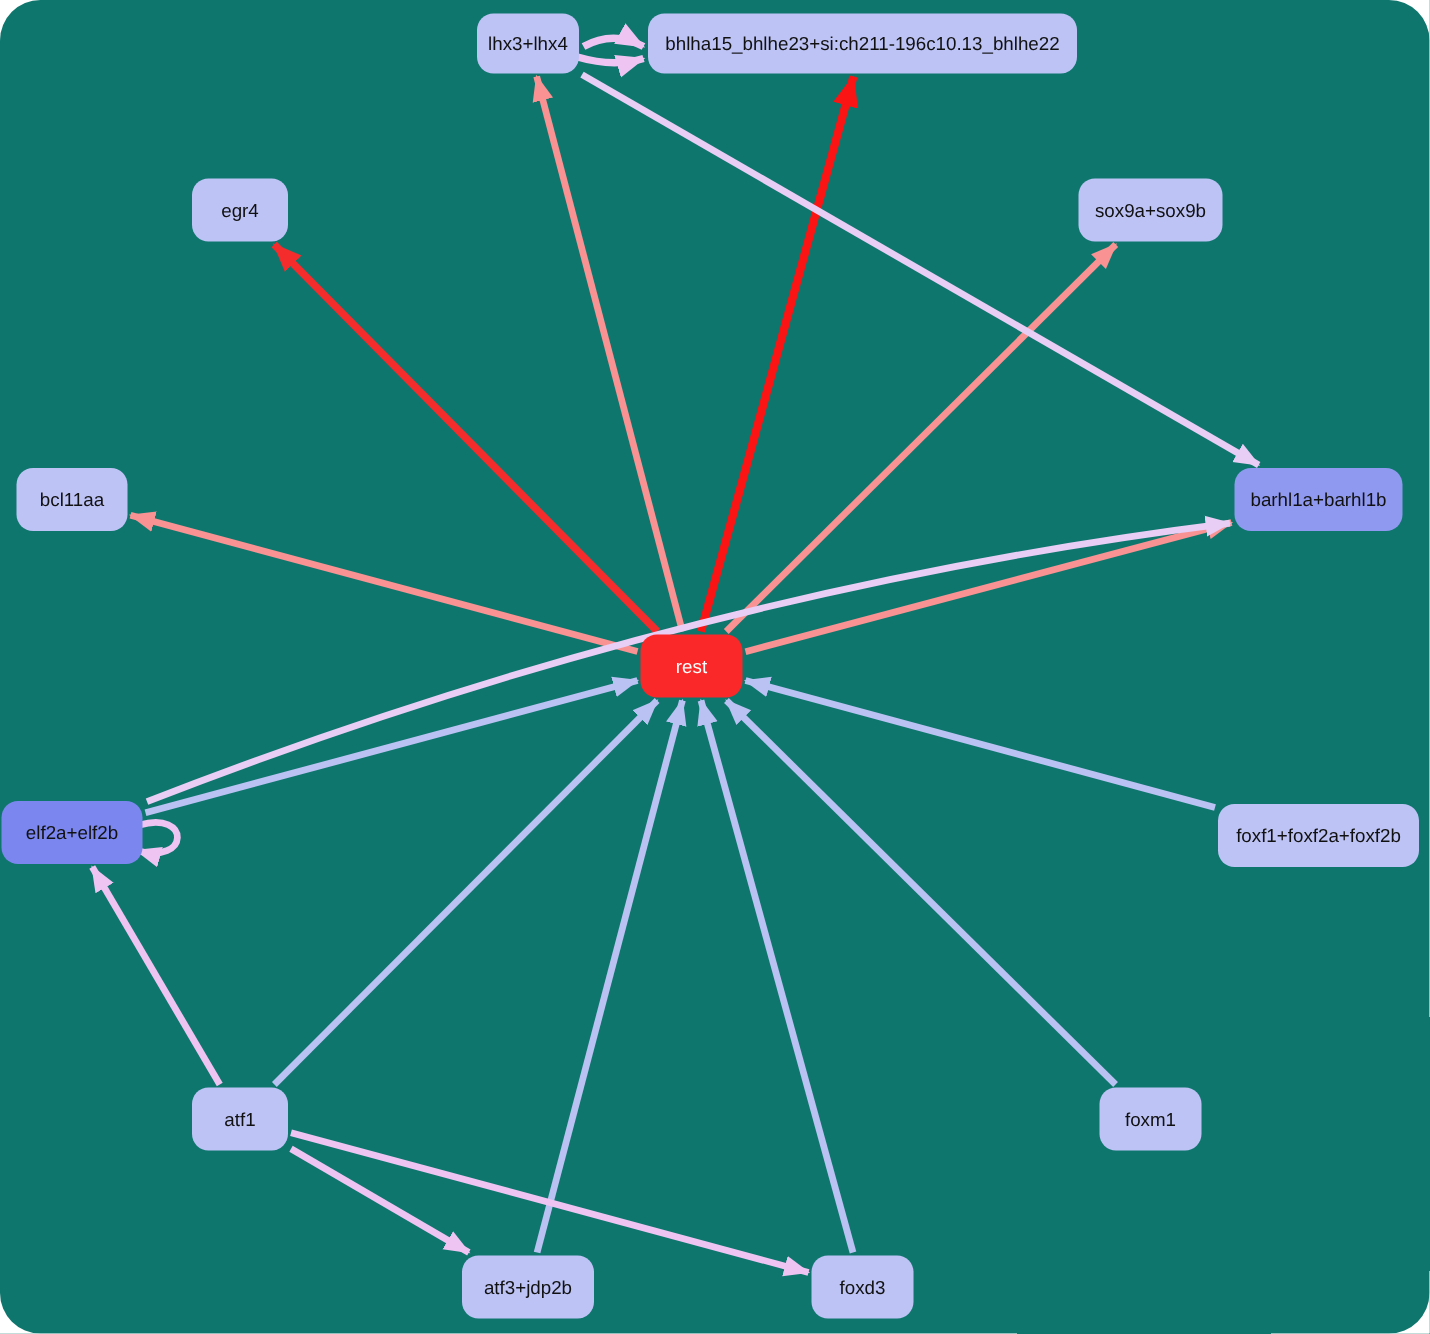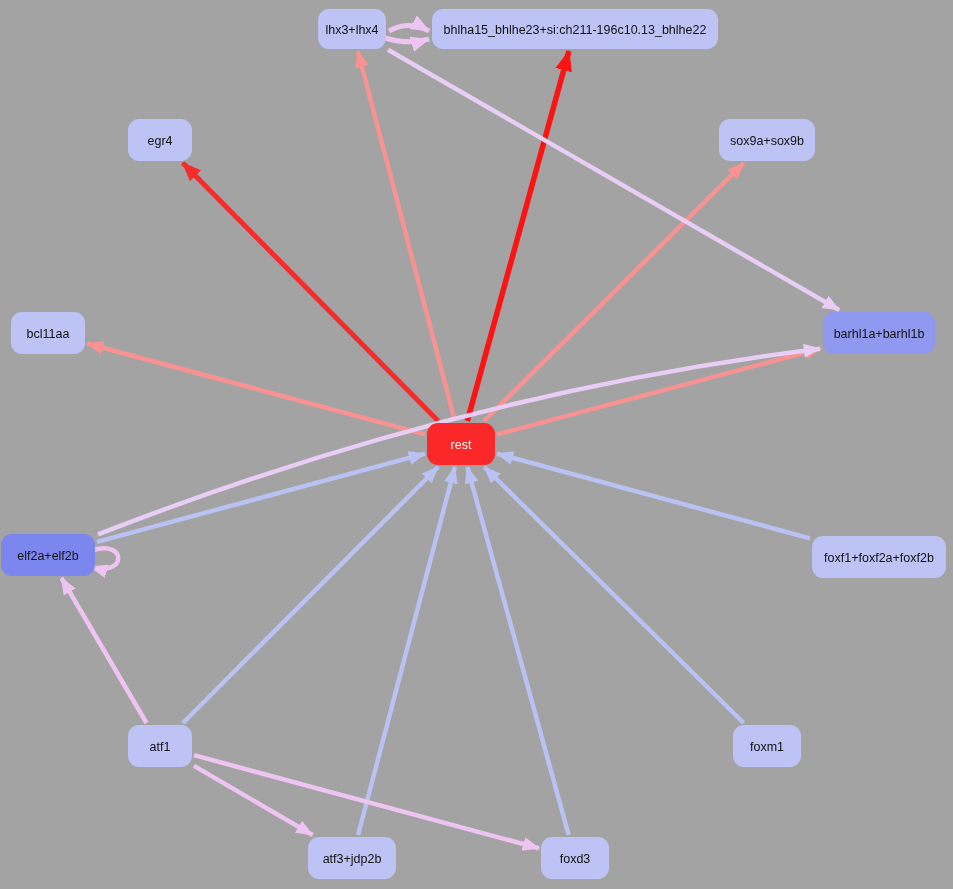--- a/index.html
+++ b/index.html
@@ -11,21 +11,22 @@
   body {
     width: 953px;
     height: 889px;
     font-family: "Liberation Sans", sans-serif;
     overflow: hidden;
   }
   #graph-root {
     position: relative;
     width: 953px;
     height: 889px;
-    background: #a3a3a3;
+    background: #0f766e;
+    border-radius: 27px;
   }
   svg#network-svg {
     position: absolute;
     left: 0;
     top: 0;
     width: 953px;
     height: 889px;
     display: block;
   }
   .node-rect {

